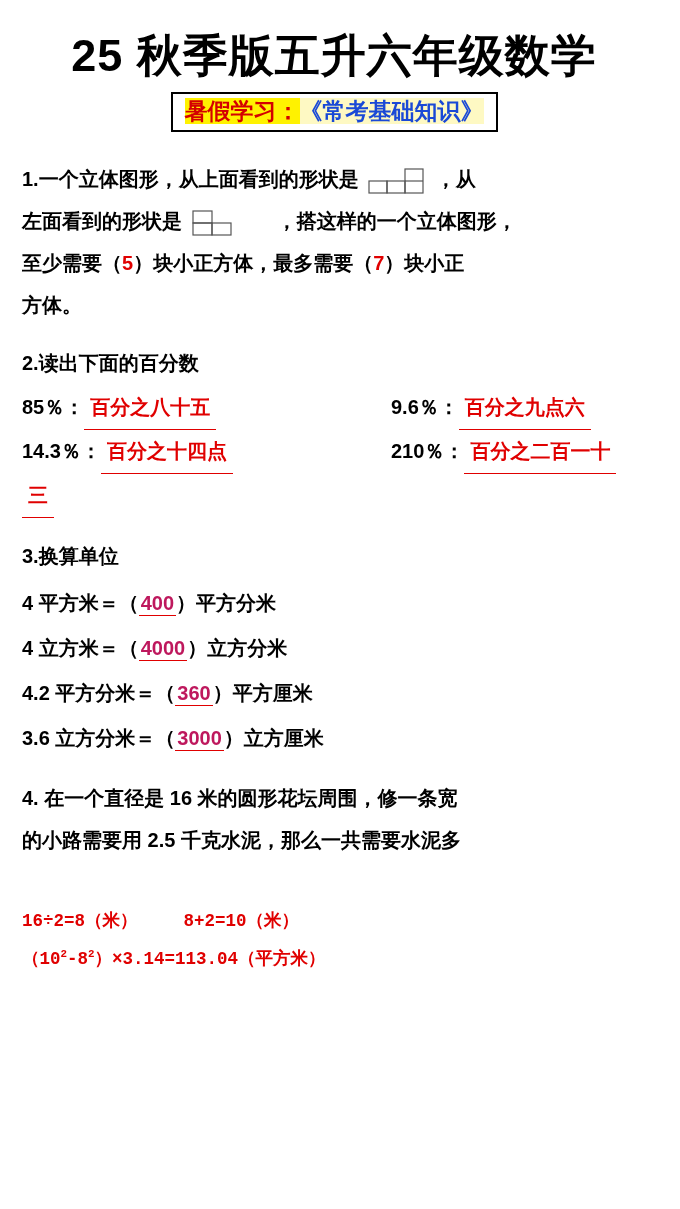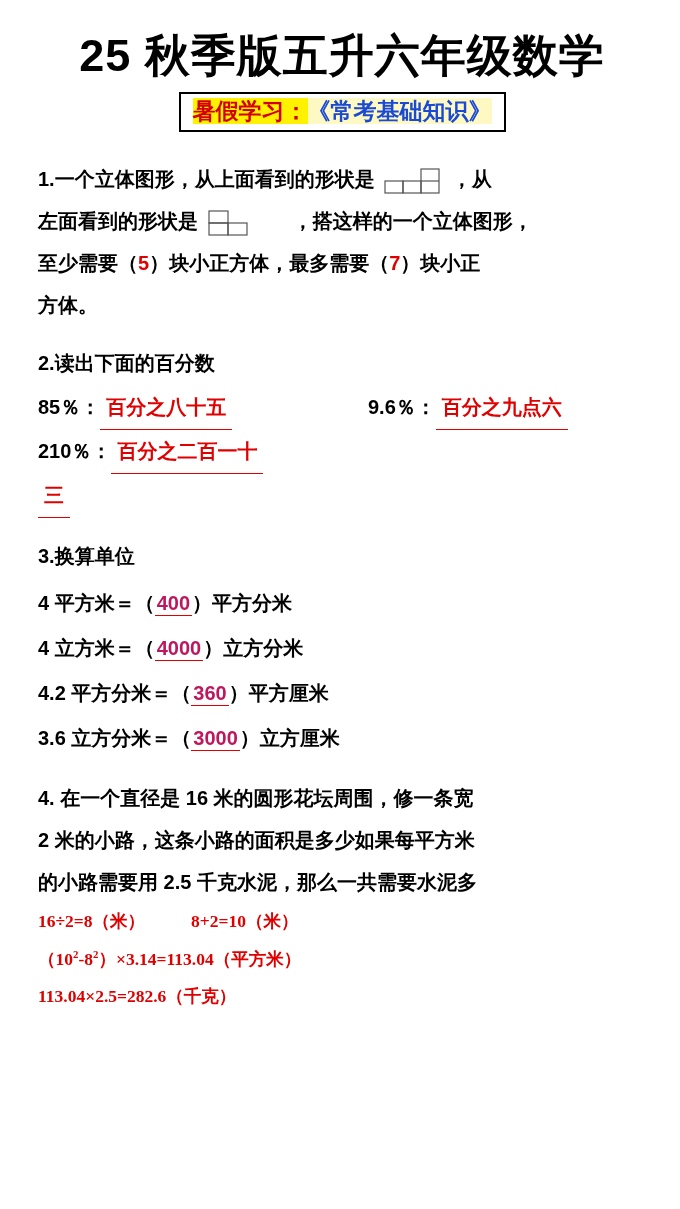--- a/index.html
+++ b/index.html
@@ -12,21 +12,21 @@
     height: 1209px;
     font-family: "Liberation Serif", "DejaVu Serif", serif;
     color: #000000;
     position: relative;
     overflow: hidden;
   }
   .page {
     width: 680px;
     height: 1209px;
     box-sizing: border-box;
-    padding: 26px 34px 10px 38px;
+    padding: 26px 34px 10px 22px;
     position: relative;
   }
 
   
   .title {
     text-align: center;
     font-family: "Liberation Sans", "DejaVu Sans", sans-serif;
     font-weight: bold;
     font-size: 45px;
     letter-spacing: 1px;
@@ -83,20 +83,21 @@
     position: relative;
     margin: 0 4px;
   }
   .shape svg { display: block; }
 
   
   .sec-head { margin-bottom: 2px; }
   .row2 {
     display: flex;
     align-items: baseline;
+    gap: 39px;
   }
   .row2 .cell {
     white-space: nowrap;
   }
   .cellA { width: 330px; }
   .ansline {
     color: #e00000;
     border-bottom: 1.6px solid #e00000;
     display: inline-block;
     padding: 0 6px 1px 6px;
@@ -107,24 +108,25 @@
   .paren-ans {
     color: #be185d;
     border-bottom: 1.6px solid #e00000;
     padding: 0 2px 1px 2px;
   }
 
   
   .p4 { text-align: justify; }
   .calc {
     color: #e00000;
-    font-family: Liberation Serif, serif;
+    font-family: Liberation Mono, monospace;
     font-weight: bold;
     font-size: 17.5px;
     line-height: 2.15;
+    margin-top: 42px;
   }
   .calc .gap { display: inline-block; width: 46px; }
   sup { font-size: 0.62em; vertical-align: super; }
 </style>
 </head>
 <body>
 
 <div class="page">
 
   <div class="title">25 秋季版五升六年级数学</div>
@@ -176,20 +178,23 @@
     <div class="sec-head">2.读出下面的百分数</div>
     <div class="row2">
       <div class="cell cellA">
         <span>85％：</span><span class="ansline">百分之八十五</span>
       </div>
       <div class="cell">
         <span>9.6％：</span><span class="ansline">百分之九点六</span>
       </div>
     </div>
     <div class="row2">
+      <div class="cell cellA">
+        <span>14.3％：</span><span class="ansline">百分之十四点</span>
+      </div>
       <div class="cell">
         <span>210％：</span><span class="ansline">百分之二百一十</span>
       </div>
     </div>
     <div>
       <span class="ansline">三</span>
     </div>
   </div>
 
   <div class="q block conv">
@@ -203,27 +208,25 @@
     <div>
       <span>4.2 平方分米＝（</span><span class="paren-ans">360</span><span>）平方厘米</span>
     </div>
     <div>
       <span>3.6 立方分米＝（</span><span class="paren-ans">3000</span><span>）立方厘米</span>
     </div>
   </div>
 
   <div class="q p4" style="">
     <div>4. 在一个直径是 16 米的圆形花坛周围，修一条宽</div>
-    <div>2 米的小路，这条小路的面积是多少如果每平方米</div>
     <div>的小路需要用 2.5 千克水泥，那么一共需要水泥多</div>
   </div>
 
   <div class="calc">
     <div>
       <span>16÷2=8（米）</span><span class="gap"></span><span>8+2=10（米）</span>
     </div>
     <div>
       <span>（10</span><sup>2</sup><span>-8</span><sup>2</sup><span>）×3.14=113.04（平方米）</span>
     </div>
-    <div>113.04×2.5=282.6（千克）</div>
   </div>
 
 </div>
 
 </body></html>

